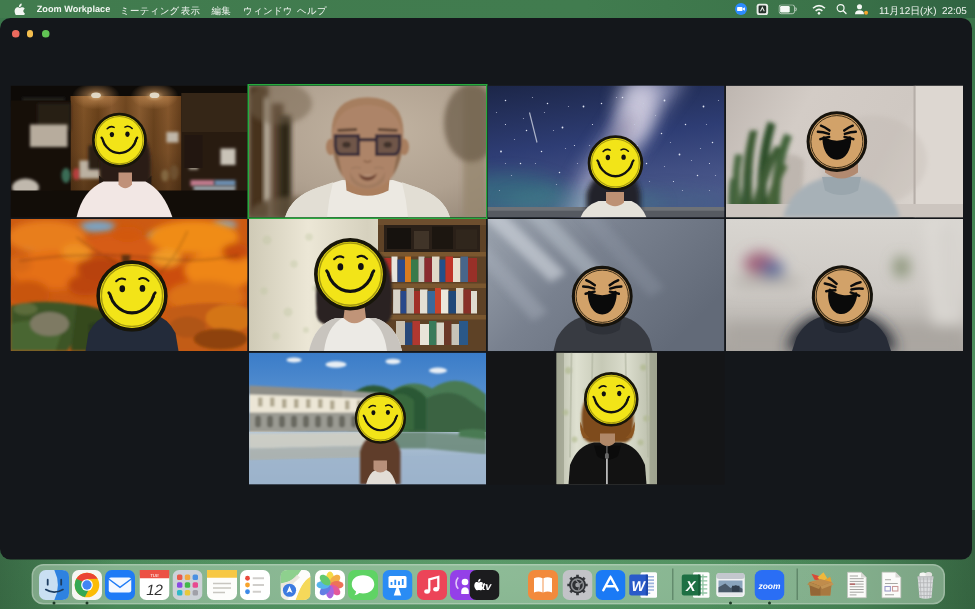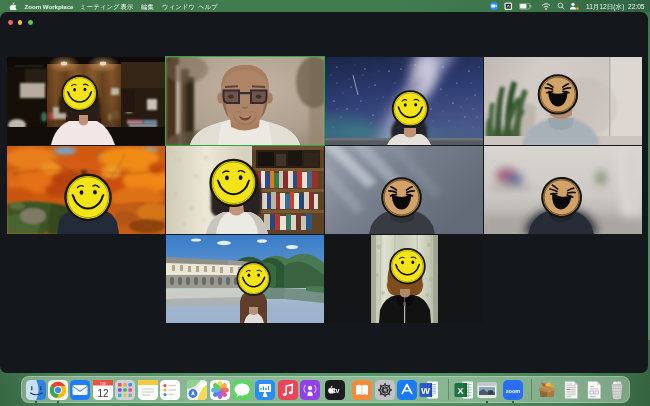--- a/index.html
+++ b/index.html
@@ -13,21 +13,21 @@
   .mi { position:absolute; top:2.2px; white-space:nowrap; letter-spacing:0.2px; }
   
   #win { position:absolute; left:0; top:12px; width:648px; height:361px; background:#14171b; border-radius:7px; }
   .tl { position:absolute; top:19.8px; width:4.8px; height:4.8px; border-radius:50%; }
   
   .tile { position:absolute; width:158px; height:88px; overflow:hidden; background:#1b1d20; }
   .tile svg { display:block; width:100%; height:100%; }
   
   #dock { position:absolute; left:21px; top:376px; width:609px; height:27px; border-radius:8px;
     background:rgba(192,220,196,0.5); border:0.5px solid rgba(255,255,255,0.25); }
-  .di { position:absolute; top:379.5px; width:20px; height:20px; }
+  .di { position:absolute; top:379.5px; width:20px; height:20px;font-style:italic; }
   .di svg { display:block; width:20px; height:20px; }
   .dot { position:absolute; top:400.7px; width:2px; height:2px; border-radius:50%; background:#1e3a28; }
   .sep { position:absolute; top:379px; width:1px; height:21px; background:rgba(30,60,40,0.35); }
 </style>
 </head>
 <body>
 
 <svg width="0" height="0" style="position:absolute">
   <defs>
     <g id="smiley">
@@ -868,21 +868,21 @@
 </svg>
   </div>
 <div class="di" style="left:300px">
     <svg viewBox="0 0 20 20">
   <rect width="20" height="20" rx="4.5" fill="#9440e8"></rect>
   <circle cx="10" cy="8" r="2.2" fill="#fff"></circle>
   <path d="M7.5 16 Q7 11.5 10 11.5 Q13 11.5 12.5 16 Z" fill="#fff"></path>
   <path d="M5.5 12.5 A5.5 5.5 0 0 1 5.5 5 M14.5 5 A5.5 5.5 0 0 1 14.5 12.5" stroke="#e0c8f8" stroke-width="1.1" fill="none"></path>
 </svg>
   </div>
-<div class="di" style="left:325px">
+<div class="di" style="left:313px">
     <svg viewBox="0 0 20 20">
   <rect width="20" height="20" rx="4.5" fill="#1c1c1e"></rect>
   <text x="11.4" y="13.4" font-size="7.2" fill="#fff" text-anchor="middle" font-family="Liberation Sans" font-weight="bold">tv</text>
   <path d="M5.2 7.4 c0.35-0.42 0.32-1.05 0.28-1.25 -0.38 0.04-0.8 0.26-1.06 0.57 -0.24 0.27-0.4 0.72-0.32 1.2 0.42 0.04 0.84-0.23 1.1-0.52 z M6.3 9.9 c0-0.82 0.68-1.2 0.71-1.23 -0.38-0.56-0.98-0.64-1.2-0.64 -0.52-0.04-1 0.3-1.25 0.3 -0.26 0-0.64-0.3-1.05-0.3 -0.56 0-1.05 0.3-1.35 0.79 -0.56 0.98-0.15 2.44 0.41 3.23 0.26 0.38 0.6 0.83 1.01 0.79 0.41 0 0.56-0.26 1.05-0.26 0.49 0 0.64 0.26 1.05 0.26 0.45 0 0.71-0.38 0.98-0.79 0.3-0.45 0.45-0.9 0.45-0.9 0-0.04-0.83-0.34-0.83-1.25 z" fill="#fff" transform="translate(1,-1.2) scale(1.15)"></path>
 </svg>
   </div>
 <div class="di" style="left:352px">
     <svg viewBox="0 0 20 20">
   <rect width="20" height="20" rx="4.5" fill="#f28a3c"></rect>
   <path d="M4 5.5 Q7 4 9.7 5.5 L9.7 15 Q7 13.7 4 15 Z" fill="#fff"></path>

